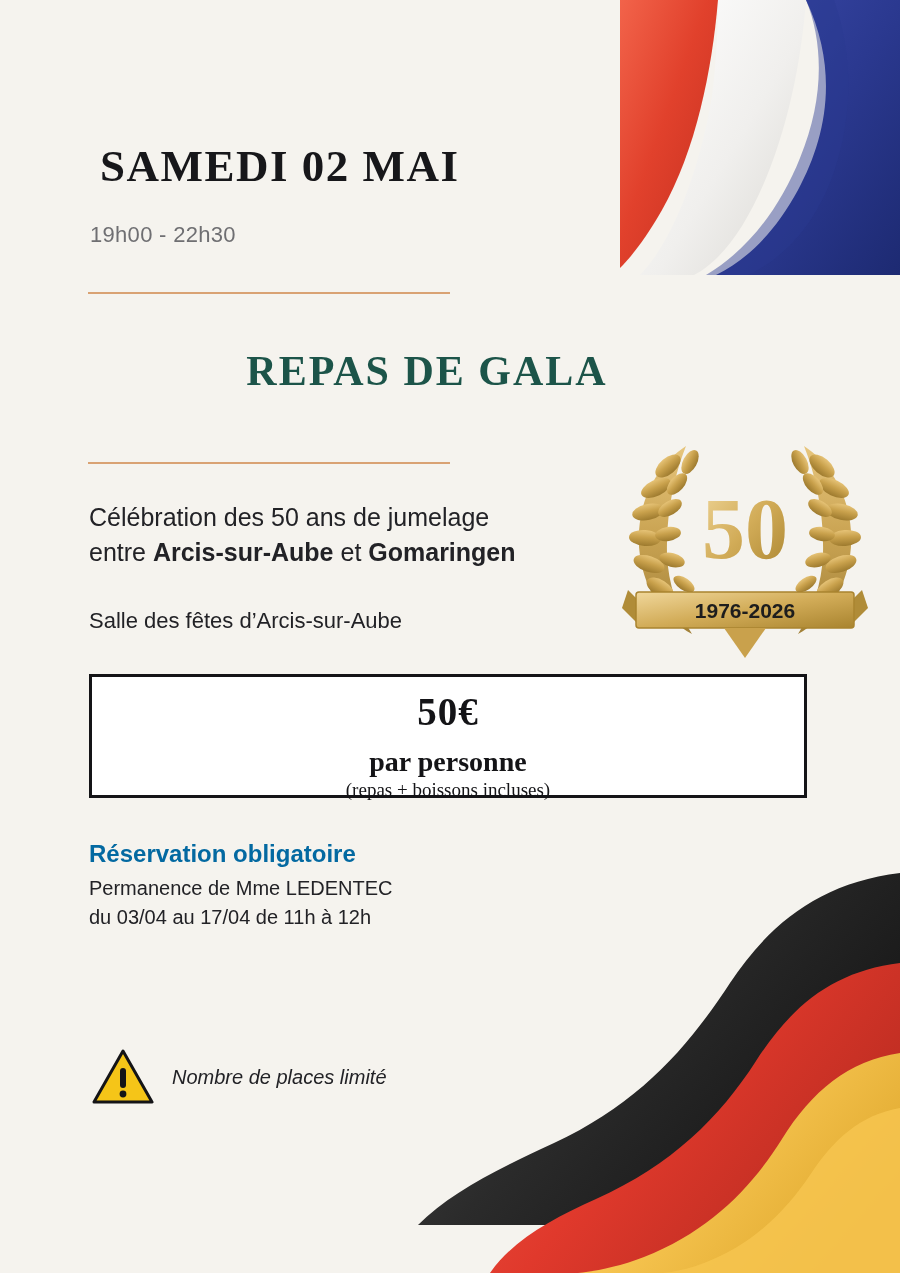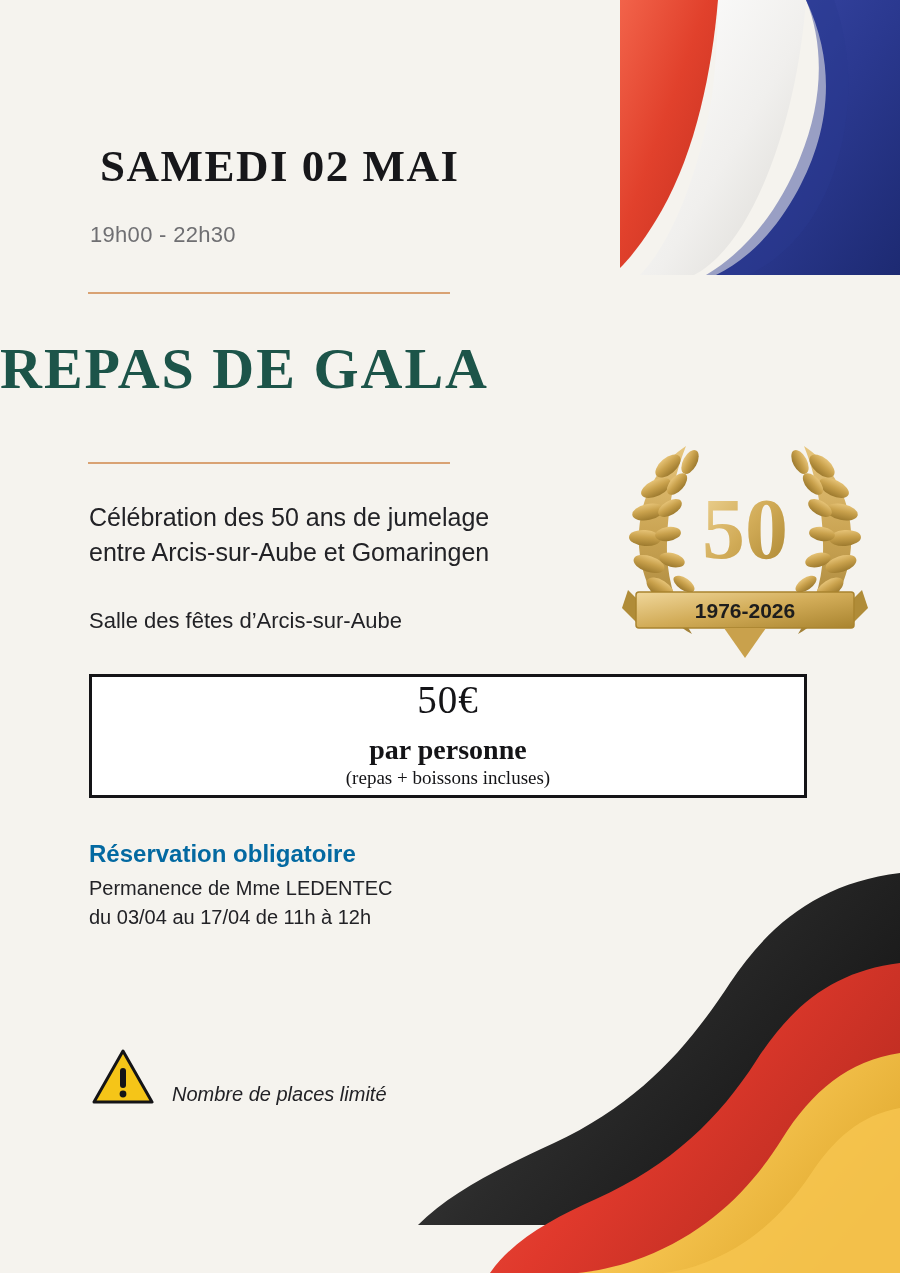--- a/index.html
+++ b/index.html
@@ -72,38 +72,39 @@
     background: #d9a273;
   }
   .rule-top { top: 292px; }
   .rule-bottom { top: 462px; }
 
   .main-title {
     position: absolute;
     left: 0;
     top: 335px;
     width: 830px;
+    text-align: center;
     font-family: "Liberation Serif", serif;
-    font-size: 58px;
+    font-size: 42px;
     letter-spacing: 2px;
     color: #1c5449;
-    margin: 0;
+    margin: 12px;
   }
 
   
   .celebration {
     position: absolute;
     left: 89px;
     top: 500px;
     font-size: 25px;
     line-height: 1.38;
     color: #222226;
     width: 560px;
   }
-  .celebration b { font-weight: normal; text-align: right; }
+  .celebration b { font-weight: bold; text-align: right; }
 
   .venue {
     position: absolute;
     left: 89px;
     top: 608px;
     font-size: 22px;
     color: #222226;
   }
 
   
@@ -125,23 +126,23 @@
     width: 718px;
     height: 124px;
     background: #ffffff;
     border: 3px solid #141417;
     box-sizing: border-box;
     text-align: center;
     font-family: "Liberation Serif", serif;
     color: #141417;
   }
   .price-amount {
-    margin-top: 0;
+    margin-top: 12px;
     font-size: 39px;
-    font-weight: normal;
+    font-weight: bold;
     letter-spacing: 1px;
   }
   .price-per {
     font-size: 28px;
     font-weight: bold;
     margin-top: 12px;
   }
   .price-note {
     font-size: 19px;
     margin-top: 1px;
@@ -172,21 +173,21 @@
     font-size: 20px;
     color: #222226;
   }
 
   
   .warning-row {
     position: absolute;
     left: 92px;
     top: 1048px;
     display: flex;
-    align-items: flex-end;
+    align-items: center;
     gap: 18px;
   }
   .warning-icon { width: 62px; height: 58px; }
   .warning-icon svg { display: block; }
   .warning-text {
     font-size: 20px;
     font-style: italic;
     color: #222226;
   }
 </style>

